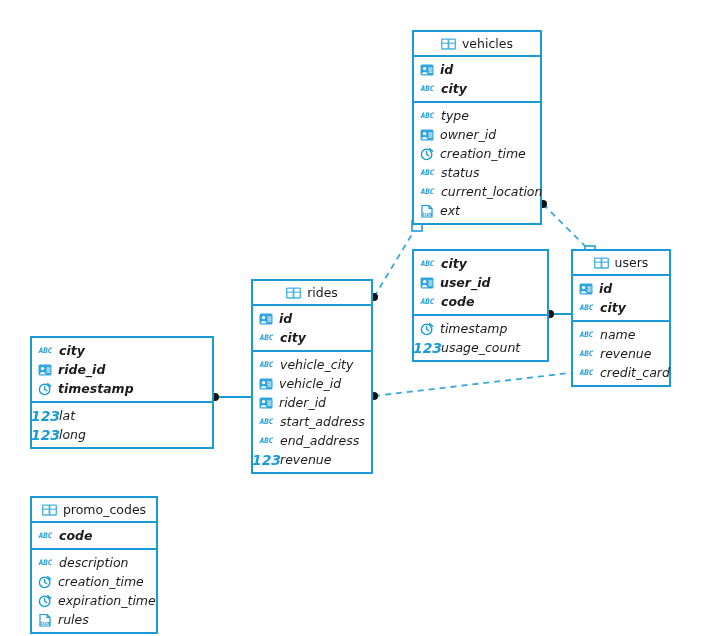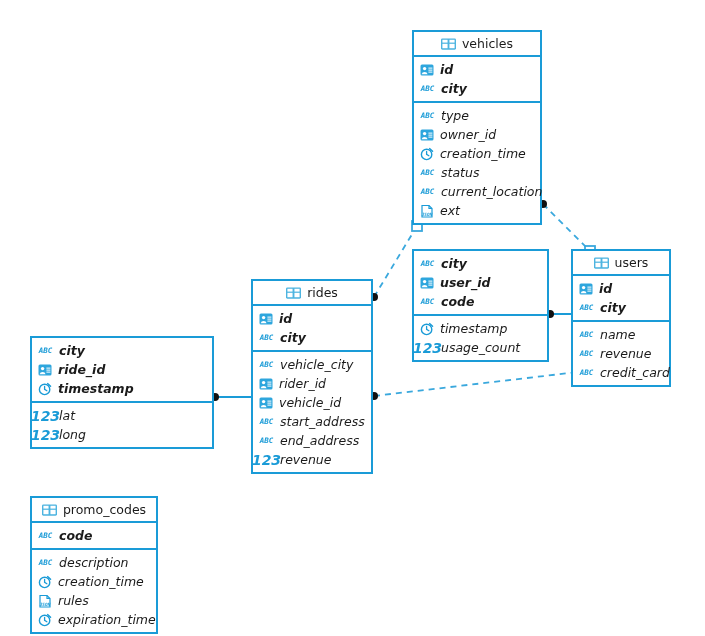--- a/index.html
+++ b/index.html
@@ -270,34 +270,34 @@
             <span class="ico ico-f">
               <svg viewBox="0 0 14 14" width="14" height="14">
                 <rect x="0.5" y="1.5" width="13" height="11" rx="1.5" fill="#2ea6dd"></rect>
                 <circle cx="4.6" cy="5.6" r="1.7" fill="#ffffff"></circle>
                 <path d="M1.6 11.2 a3.1 3.1 0 0 1 6 0 z" fill="#ffffff"></path>
                 <rect x="8.4" y="4.6" width="4" height="1" fill="#ffffff"></rect>
                 <rect x="8.4" y="6.6" width="4" height="1" fill="#ffffff"></rect>
                 <rect x="8.4" y="8.6" width="4" height="1" fill="#ffffff"></rect>
               </svg>
             </span>
+            <span>vehicle_id</span>
+          </div>
+          <div class="field">
+            <span class="ico ico-f">
+              <svg viewBox="0 0 14 14" width="14" height="14">
+                <rect x="0.5" y="1.5" width="13" height="11" rx="1.5" fill="#2ea6dd"></rect>
+                <circle cx="4.6" cy="5.6" r="1.7" fill="#ffffff"></circle>
+                <path d="M1.6 11.2 a3.1 3.1 0 0 1 6 0 z" fill="#ffffff"></path>
+                <rect x="8.4" y="4.6" width="4" height="1" fill="#ffffff"></rect>
+                <rect x="8.4" y="6.6" width="4" height="1" fill="#ffffff"></rect>
+                <rect x="8.4" y="8.6" width="4" height="1" fill="#ffffff"></rect>
+              </svg>
+            </span>
             <span>rider_id</span>
-          </div>
-          <div class="field">
-            <span class="ico ico-f">
-              <svg viewBox="0 0 14 14" width="14" height="14">
-                <rect x="0.5" y="1.5" width="13" height="11" rx="1.5" fill="#2ea6dd"></rect>
-                <circle cx="4.6" cy="5.6" r="1.7" fill="#ffffff"></circle>
-                <path d="M1.6 11.2 a3.1 3.1 0 0 1 6 0 z" fill="#ffffff"></path>
-                <rect x="8.4" y="4.6" width="4" height="1" fill="#ffffff"></rect>
-                <rect x="8.4" y="6.6" width="4" height="1" fill="#ffffff"></rect>
-                <rect x="8.4" y="8.6" width="4" height="1" fill="#ffffff"></rect>
-              </svg>
-            </span>
-            <span>vehicle_id</span>
           </div>
           <div class="field">
             <span class="ico ico-abc">ABC</span>
             <span>start_address</span>
           </div>
           <div class="field">
             <span class="ico ico-abc">ABC</span>
             <span>end_address</span>
           </div>
           <div class="field">
@@ -377,33 +377,33 @@
                 <circle cx="6.6" cy="7.4" r="5.2" fill="none" stroke="#1a9bd7" stroke-width="1.4"></circle>
                 <path d="M6.6 4.4 L6.6 7.4 L8.9 8.7" fill="none" stroke="#1a9bd7" stroke-width="1.3" stroke-linecap="round"></path>
                 <path d="M9.6 1.6 L12.6 4.3" fill="none" stroke="#1a9bd7" stroke-width="1.4" stroke-linecap="round"></path>
               </svg>
             </span>
             <span>creation_time</span>
           </div>
           <div class="field">
             <span class="ico ico-f">
               <svg viewBox="0 0 14 14" width="14" height="14">
+                <circle cx="6.6" cy="7.4" r="5.2" fill="none" stroke="#1a9bd7" stroke-width="1.4"></circle>
+                <path d="M6.6 4.4 L6.6 7.4 L8.9 8.7" fill="none" stroke="#1a9bd7" stroke-width="1.3" stroke-linecap="round"></path>
+                <path d="M9.6 1.6 L12.6 4.3" fill="none" stroke="#1a9bd7" stroke-width="1.4" stroke-linecap="round"></path>
+              </svg>
+            </span>
+            <span>expiration_time</span>
+          </div>
+          <div class="field">
+            <span class="ico ico-f">
+              <svg viewBox="0 0 14 14" width="14" height="14">
                 <path d="M2 1.5 h7 l3 3 v8.5 h-10 z" fill="none" stroke="#1a9bd7" stroke-width="1.2"></path>
                 <path d="M9 1.5 v3 h3" fill="none" stroke="#1a9bd7" stroke-width="1.2"></path>
                 <text x="7" y="11.6" text-anchor="middle" font-size="4.4" font-weight="bold" fill="#1a9bd7" font-family="&quot;DejaVu Sans Mono&quot;,monospace">JSON</text>
               </svg>
             </span>
             <span>rules</span>
-          </div>
-          <div class="field">
-            <span class="ico ico-f">
-              <svg viewBox="0 0 14 14" width="14" height="14">
-                <circle cx="6.6" cy="7.4" r="5.2" fill="none" stroke="#1a9bd7" stroke-width="1.4"></circle>
-                <path d="M6.6 4.4 L6.6 7.4 L8.9 8.7" fill="none" stroke="#1a9bd7" stroke-width="1.3" stroke-linecap="round"></path>
-                <path d="M9.6 1.6 L12.6 4.3" fill="none" stroke="#1a9bd7" stroke-width="1.4" stroke-linecap="round"></path>
-              </svg>
-            </span>
-            <span>expiration_time</span>
           </div>
         </div>
       </div>
     </div>
 </div>
 
 </body></html>

